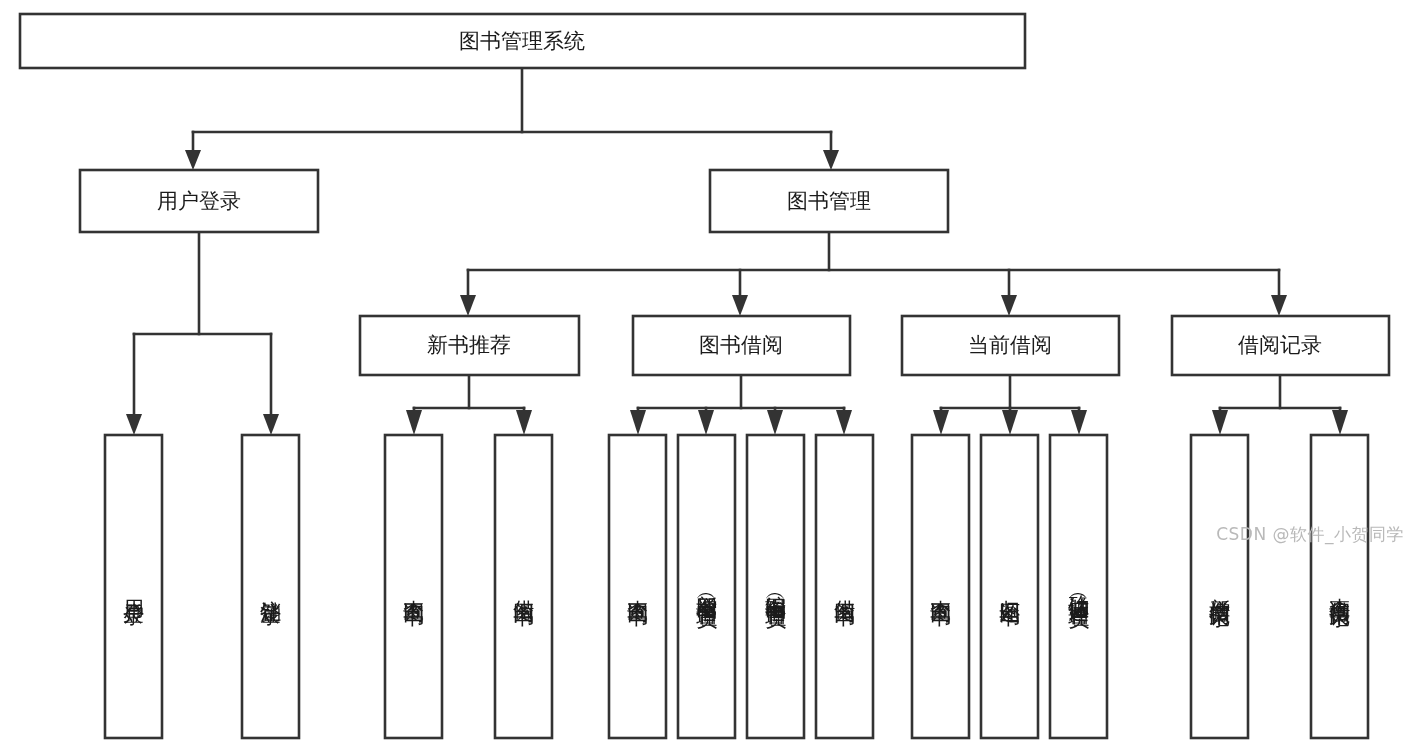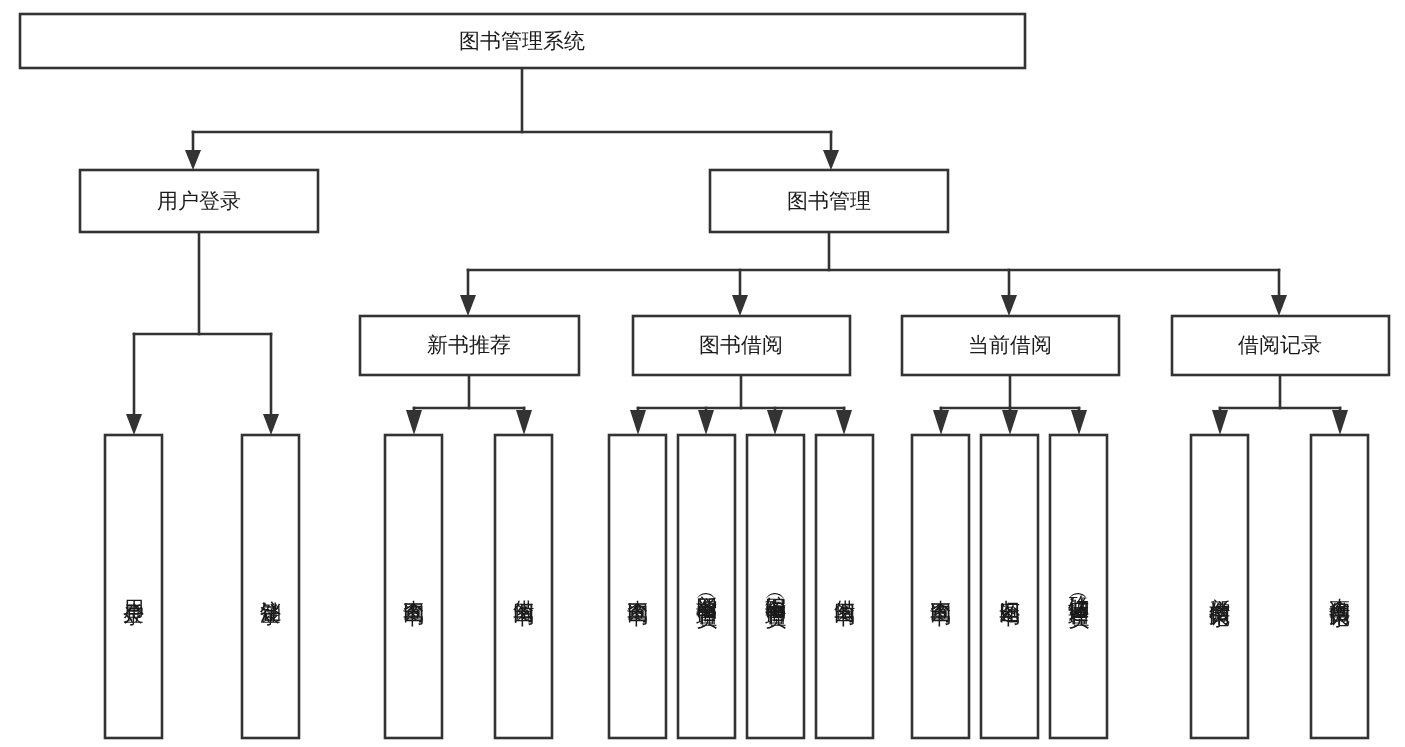--- a/index.html
+++ b/index.html
@@ -209,14 +209,15 @@
   <div class="vert-label" style="left:747px; top:435px; width:57px; height:303px;">编辑图书（管理员）</div>
   <div class="vert-label" style="left:816px; top:435px; width:57px; height:303px;">借阅图书</div>
 
   <div class="vert-label" style="left:912px; top:435px; width:57px; height:303px;">查询图书</div>
   <div class="vert-label" style="left:981px; top:435px; width:57px; height:303px;">归还图书</div>
   <div class="vert-label" style="left:1050px; top:435px; width:57px; height:303px;">确认归还（管理员）</div>
 
   <div class="vert-label" style="left:1191px; top:435px; width:57px; height:303px;">新增借阅记录</div>
   <div class="vert-label" style="left:1311px; top:435px; width:57px; height:303px;">查询借阅记录</div>
 
+  <div id="watermark">CSDN @软件_小贺同学</div>
 
 </div>
 
 </body></html>

